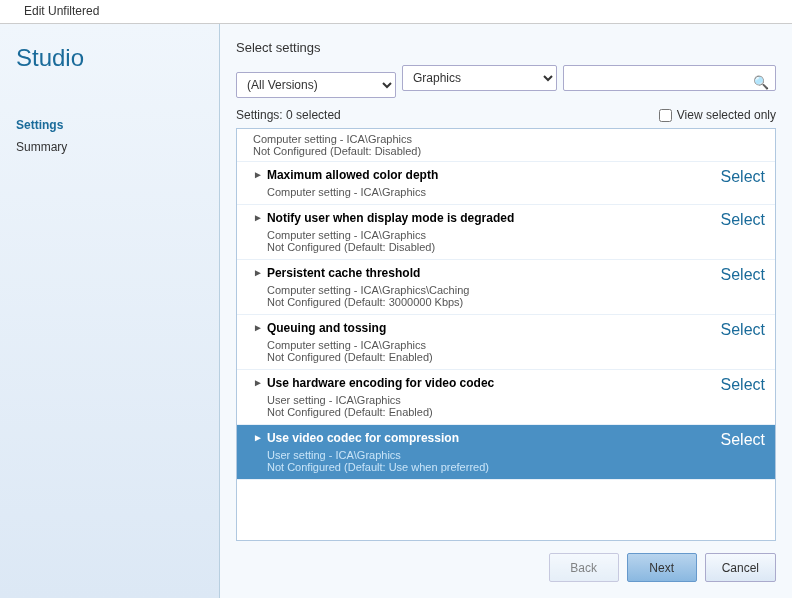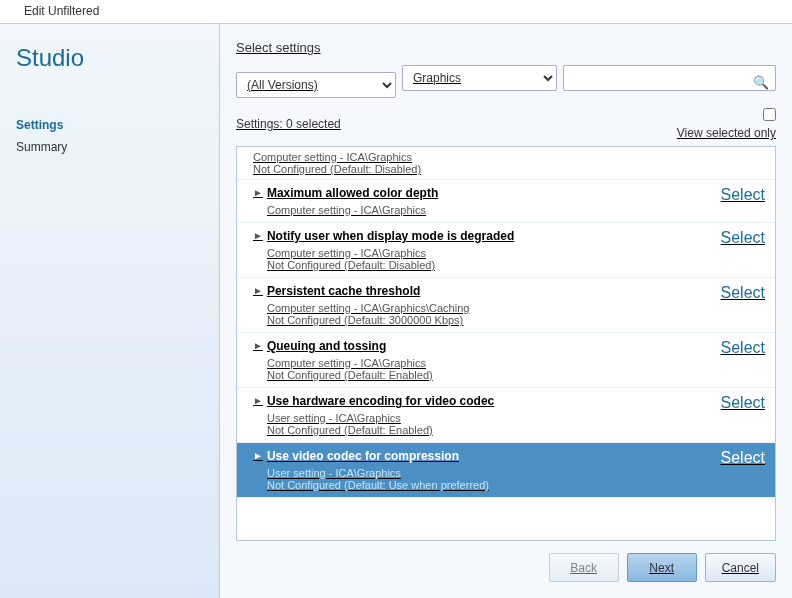--- a/index.html
+++ b/index.html
@@ -47,21 +47,20 @@
     .sidebar-nav li.active {
       font-weight: bold;
       color: #1a6b9a;
     }
     .right-panel {
       flex: 1;
       background: #f5f9fd;
       display: flex;
       flex-direction: column;
       padding: 16px;
-      text-decoration: underline;
     }
     .select-settings-label {
       font-size: 13px;
       color: #333;
       margin-bottom: 10px;
     }
     .filter-row {
       display: flex;
       gap: 6px;
       margin-bottom: 10px;
@@ -108,25 +107,24 @@
       align-items: center;
       justify-content: space-between;
       margin-bottom: 6px;
     }
     .settings-count {
       font-size: 12px;
       color: #333;
     }
     .view-selected-only {
       display: flex;
-      align-items: flex-end;
+      align-items: center;
       gap: 5px;
       font-size: 12px;
       color: #333;
-      flex-direction: column;
     }
     .view-selected-only input[type="checkbox"] {
       margin: 0;
     }
     .settings-list-container {
       flex: 1;
       border: 1px solid #b0c8e0;
       background: #fff;
       overflow-y: scroll;
       overflow-x: hidden;

